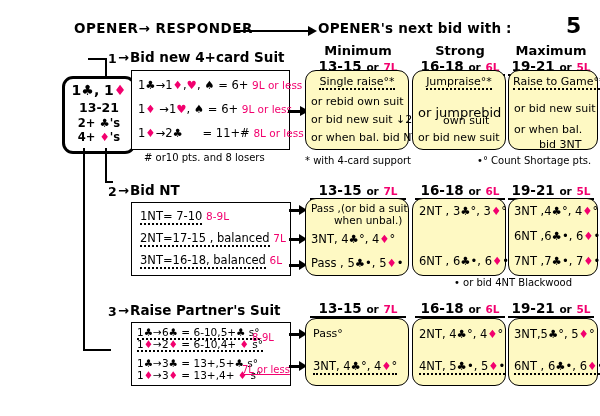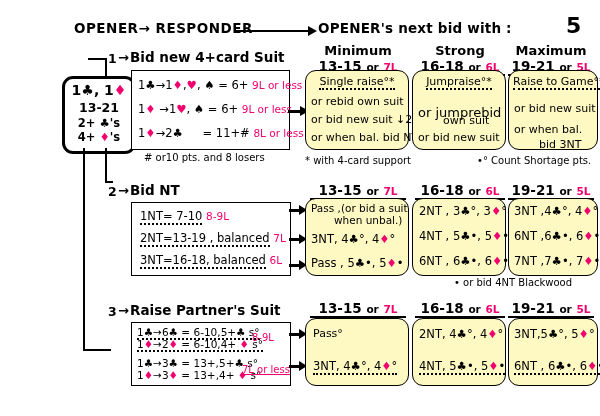--- a/index.html
+++ b/index.html
@@ -167,21 +167,21 @@
 <div class="secnum" style="left:108px;top:184px;">2</div>
 <div class="pg" style="left:118px;top:183px;font-size:13px;font-weight:bold;">→</div>
 <div class="sectitle" style="left:130px;top:182px;">Bid NT</div>
 
 <div class="rectbox" style="left:131px;top:202px;width:158px;height:72px;">
   <div class="cellrow" style="left:8px;top:6px;">
     <span class="dotul">1NT= 7-10</span>
     <span class="pink" style="font-size:10.5px;">8-9L</span>
   </div>
   <div class="cellrow" style="left:8px;top:28px;">
-    <span class="dotul">2NT=13-19 , balanced</span>
+    <span class="dotul">2NT=17-15 , balanced</span>
     <span class="pink" style="font-size:10.5px;">7L</span>
   </div>
   <div class="cellrow" style="left:8px;top:50px;">
     <span class="dotul">3NT=16-18, balanced</span>
     <span class="pink" style="font-size:10.5px;">6L</span>
   </div>
 </div>
 
 <div class="hline" style="left:289px;top:209px;width:12px;height:3px;"></div>
 <div class="arrowhead" style="left:299px;top:205px;border-left-width:8px;border-top-width:5px;border-bottom-width:5px;"></div>
@@ -192,21 +192,20 @@
 
 <div class="roundbox" style="left:305px;top:198px;width:102px;height:76px;">
   <div class="cellrow" style="left:5px;top:3px;font-size:10.5px;">Pass ,(or bid a suit</div>
   <div class="cellrow" style="left:28px;top:15px;font-size:10.5px;">when unbal.)</div>
   <div class="cellrow" style="left:5px;top:33px;font-size:11.5px;">3NT,  4♣°, 4<span style="color:#f2006e">♦</span>°</div>
   <div class="cellrow" style="left:5px;top:57px;font-size:11.5px;">Pass , 5♣•, 5<span style="color:#f2006e">♦</span>•</div>
 </div>
 
 <div class="roundbox" style="left:412px;top:198px;width:92px;height:76px;">
   <div class="cellrow" style="left:6px;top:5px;font-size:11.5px;">2NT , 3♣°, 3<span style="color:#f2006e">♦</span>°</div>
-  <div class="cellrow" style="left:6px;top:30px;font-size:11.5px;">4NT , 5♣•, 5<span style="color:#f2006e">♦</span>•</div>
   <div class="cellrow" style="left:6px;top:55px;font-size:11.5px;">6NT , 6♣•, 6<span style="color:#f2006e">♦</span>•</div>
 </div>
 
 <div class="roundbox" style="left:508px;top:198px;width:88px;height:76px;">
   <div class="cellrow" style="left:5px;top:5px;font-size:11.5px;">3NT ,4♣°, 4<span style="color:#f2006e">♦</span>°</div>
   <div class="cellrow" style="left:5px;top:30px;font-size:11.5px;">6NT ,6♣•, 6<span style="color:#f2006e">♦</span>•</div>
   <div class="cellrow" style="left:5px;top:55px;font-size:11.5px;">7NT ,7♣•, 7<span style="color:#f2006e">♦</span>•</div>
 </div>
 
 <div class="foot" style="left:454px;top:277px;">• or bid 4NT Blackwood</div>

